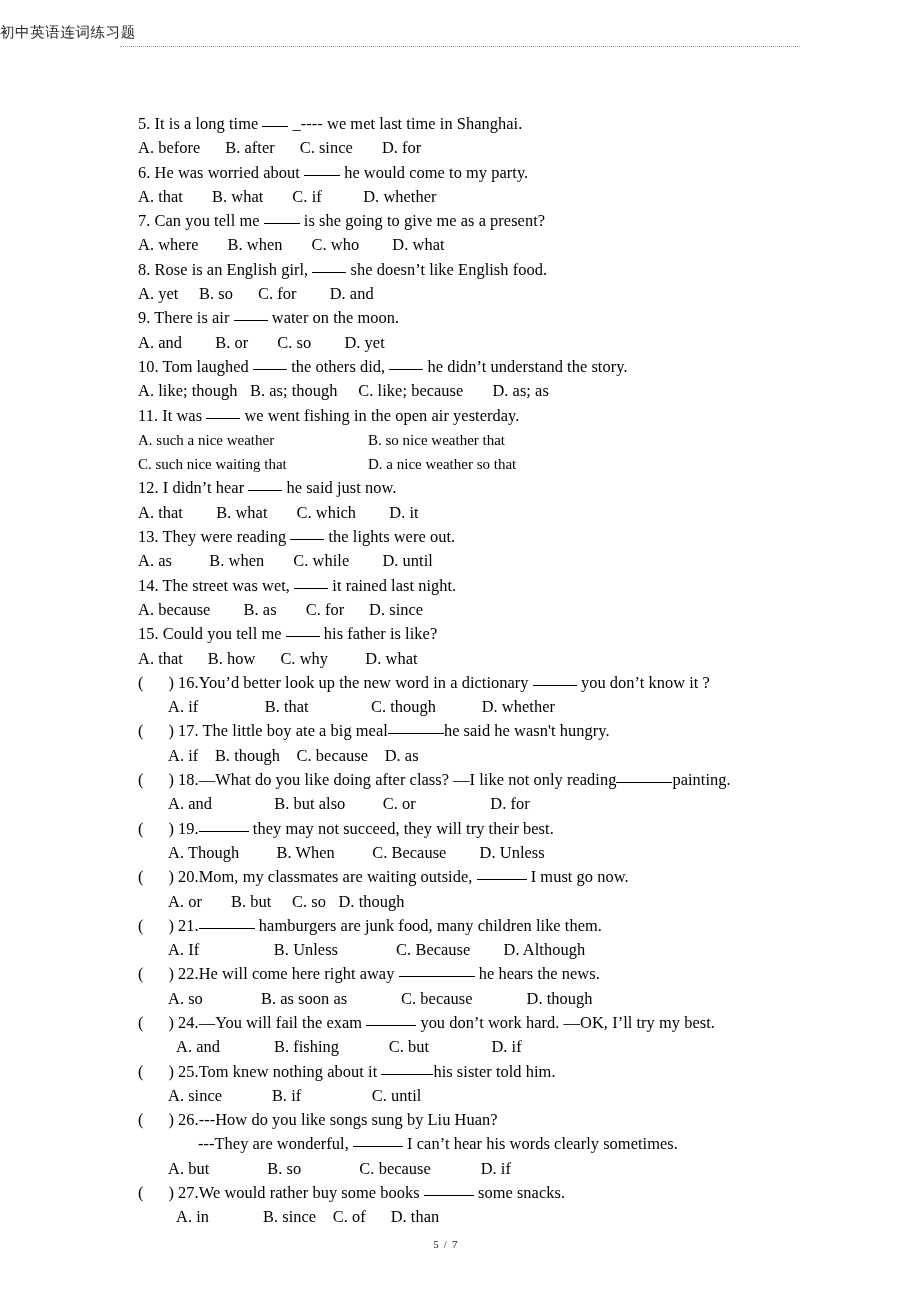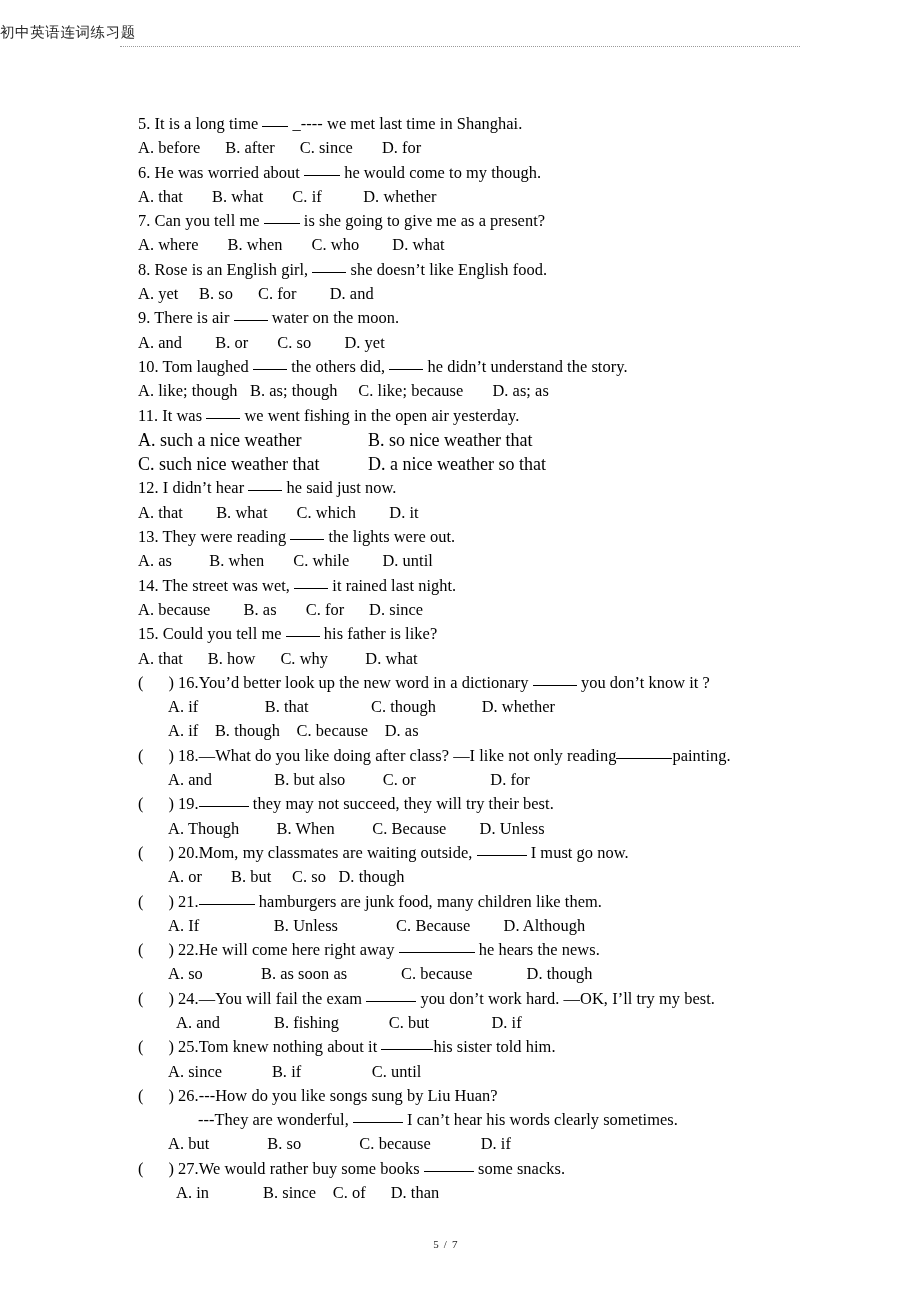--- a/index.html
+++ b/index.html
@@ -61,21 +61,21 @@
 
   .blank {
     display: inline-block;
     border-bottom: 1px solid #000;
     vertical-align: 2px;
     height: 13px;
   }
 
   
   .opt-cols {
-    font-size: 18px;
+    font-size: 15px;
     line-height: 24.3px;
     display: flex;
     white-space: pre;
   }
   .opt-cols .col-a { width: 230px; flex: 0 0 230px; }
   .opt-cols .col-b { flex: 1 1 auto; }
 
   
   .page-footer {
     position: absolute;
@@ -94,60 +94,61 @@
 <div class="page-header">
   <div class="page-header-title">初中英语连词练习题</div>
   <div class="page-header-rule"></div>
 </div>
 
 <div class="doc-body">
 
   <div class="line"><span>5. It is a long time </span><span class="blank" style="width:26px"></span><span> _---- we met last time in Shanghai.</span></div>
   <div class="line indent-opt">A. before      B. after      C. since       D. for</div>
 
-  <div class="line"><span>6. He was worried about </span><span class="blank" style="width:36px"></span><span> he would come to my though.</span></div>
+  <div class="line"><span>6. He was worried about </span><span class="blank" style="width:36px"></span><span> he would come to my party.</span></div>
   <div class="line indent-opt">A. that       B. what       C. if          D. whether</div>
 
   <div class="line"><span>7. Can you tell me </span><span class="blank" style="width:36px"></span><span> is she going to give me as a present?</span></div>
   <div class="line indent-opt">A. where       B. when       C. who        D. what</div>
 
   <div class="line"><span>8. Rose is an English girl, </span><span class="blank" style="width:34px"></span><span> she doesn’t like English food.</span></div>
   <div class="line indent-opt">A. yet     B. so      C. for        D. and</div>
 
   <div class="line"><span>9. There is air </span><span class="blank" style="width:34px"></span><span> water on the moon.</span></div>
   <div class="line indent-opt">A. and        B. or       C. so        D. yet</div>
 
   <div class="line"><span>10. Tom laughed </span><span class="blank" style="width:34px"></span><span> the others did, </span><span class="blank" style="width:34px"></span><span> he didn’t understand the story.</span></div>
   <div class="line indent-opt">A. like; though   B. as; though     C. like; because       D. as; as</div>
 
   <div class="line"><span>11. It was </span><span class="blank" style="width:34px"></span><span> we went fishing in the open air yesterday.</span></div>
   <div class="opt-cols">
     <span class="col-a">A. such a nice weather</span>
     <span class="col-b">B. so nice weather that</span>
   </div>
   <div class="opt-cols">
-    <span class="col-a">C. such nice weather that</span>
+    <span class="col-a">C. such nice waiting that</span>
     <span class="col-b">D. a nice weather so that</span>
   </div>
 
   <div class="line"><span>12. I didn’t hear </span><span class="blank" style="width:34px"></span><span> he said just now.</span></div>
   <div class="line indent-opt">A. that        B. what       C. which        D. it</div>
 
   <div class="line"><span>13. They were reading </span><span class="blank" style="width:34px"></span><span> the lights were out.</span></div>
   <div class="line indent-opt">A. as         B. when       C. while        D. until</div>
 
   <div class="line"><span>14. The street was wet, </span><span class="blank" style="width:34px"></span><span> it rained last night.</span></div>
   <div class="line indent-opt">A. because        B. as       C. for      D. since</div>
 
   <div class="line"><span>15. Could you tell me </span><span class="blank" style="width:34px"></span><span> his father is like?</span></div>
   <div class="line indent-opt">A. that      B. how      C. why         D. what</div>
 
   <div class="line"><span>(      ) </span><span class="bold">16.</span><span>You’d better look up the new word in a dictionary </span><span class="blank" style="width:44px"></span><span> you don’t know it ?</span></div>
   <div class="line indent-sub">A. if                B. that               C. though           D. whether</div>
 
+  <div class="line"><span>(      ) </span><span class="bold">17.</span><span class="bold"> The little boy ate a big meal</span><span class="blank" style="width:56px"></span><span class="bold">he said he wasn't hungry.</span></div>
   <div class="line indent-sub">A. if    B. though    C. because    D. as</div>
 
   <div class="line"><span>(      ) </span><span class="bold">18.</span><span>—What do you like doing after class? —I like not only reading</span><span class="blank" style="width:56px"></span><span>painting.</span></div>
   <div class="line indent-sub">A. and               B. but also         C. or                  D. for</div>
 
   <div class="line"><span>(      ) </span><span class="bold">19.</span><span class="blank" style="width:50px"></span><span> they may not succeed, they will try their best.</span></div>
   <div class="line indent-sub">A. Though         B. When         C. Because        D. Unless</div>
 
   <div class="line"><span>(      ) </span><span class="bold">20.</span><span>Mom, my classmates are waiting outside, </span><span class="blank" style="width:50px"></span><span> I must go now.</span></div>
   <div class="line indent-sub">A. or       B. but     C. so   D. though</div>

